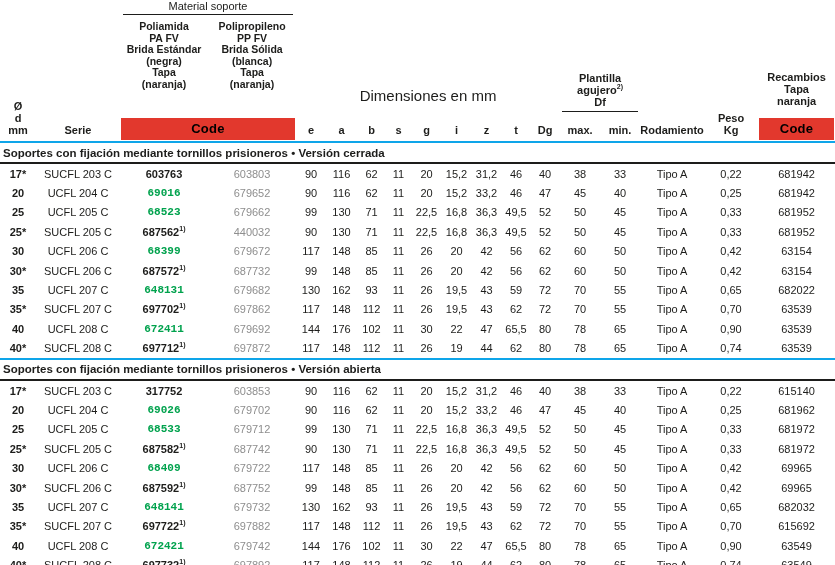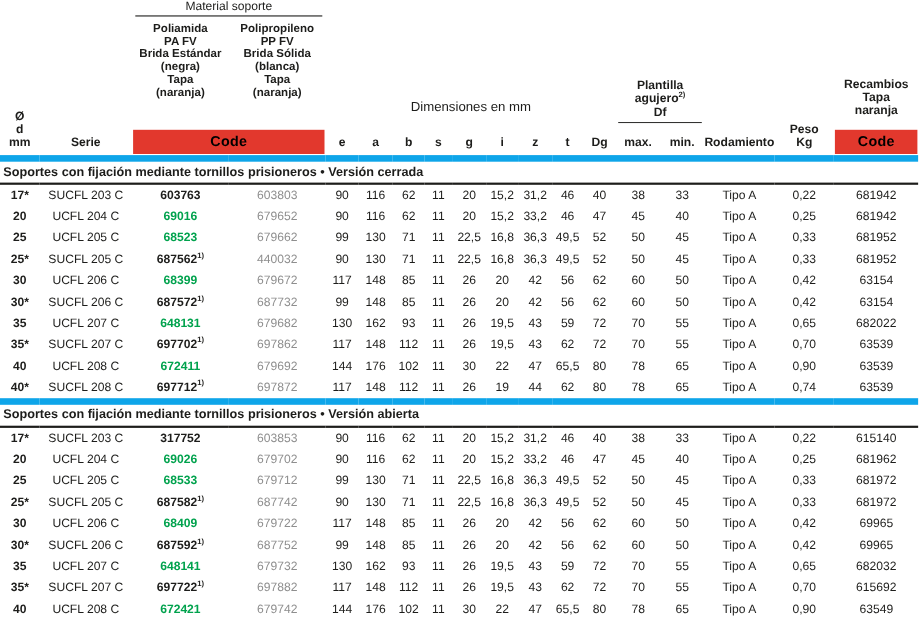--- a/index.html
+++ b/index.html
@@ -20,43 +20,43 @@
   .th-bottom-pad { padding-bottom: 5px; }
   .pre { white-space: pre-line; line-height: 12px; }
 
   .th-material { vertical-align: top !important; font-weight: normal !important; }
   .mat-title { font-size: 11px; padding-top: 0; padding-bottom: 2px; }
   .mat-underline { border-bottom: 1px solid #1d1d1b; margin: 0 3px; }
   .mat-cols { display: flex; padding-top: 6px; }
   .mat-col { flex: 1; font-weight: bold; font-size: 10.5px; line-height: 11.5px; white-space: pre-line; }
 
   .th-dims { font-weight: normal !important; }
-  .dims-label { padding-bottom: 8px; font-size: 12px; }
+  .dims-label { padding-bottom: 8px; font-size: 15px; }
 
   .th-plantilla { font-weight: normal; }
   .plantilla-box { border-bottom: 1px solid #1d1d1b; margin: 0 2px; padding-bottom: 3px; line-height: 12px; font-size: 11px; }
   sup.small { font-size: 7px; vertical-align: super; line-height: 0; }
 
   .letter { font-size: 11px; font-weight: bold; padding-bottom: 5px; }
   .code-bar {
     background: #e2382d; color: #000000; font-weight: bold; font-size: 13px;
     height: 22px; line-height: 22px; text-align: center; margin: 1px 1px;
     letter-spacing: 0.3px;
   }
 
   
   tr.section-row td {
     height: 19px; text-align: left; font-weight: bold; font-size: 11.5px;
-    border-top: 6px solid #0ea5e9; border-bottom: 2px solid #1d1d1b;
+    border-top: 2px solid #0ea5e9; border-bottom: 2px solid #1d1d1b;
     padding-left: 3px;
   }
   tr.data-row td { height: 19.4px; font-size: 11px; }
   td.col-d { font-weight: bold; }
   td.code-pa { font-weight: bold; }
-  td.code-pa.green { color: #00a24d; }
+  td.code-pa.green { color: #00a24d; font-family: Liberation Mono, monospace; }
   td.code-pa.black { color: #1d1d1b; text-align: center; }
   td.code-pp { color: #8e8e8e; }
 </style>
 </head>
 <body>
 
 <div class="page">
   <table class="cat">
     <colgroup>
       <col style="width:36px">

